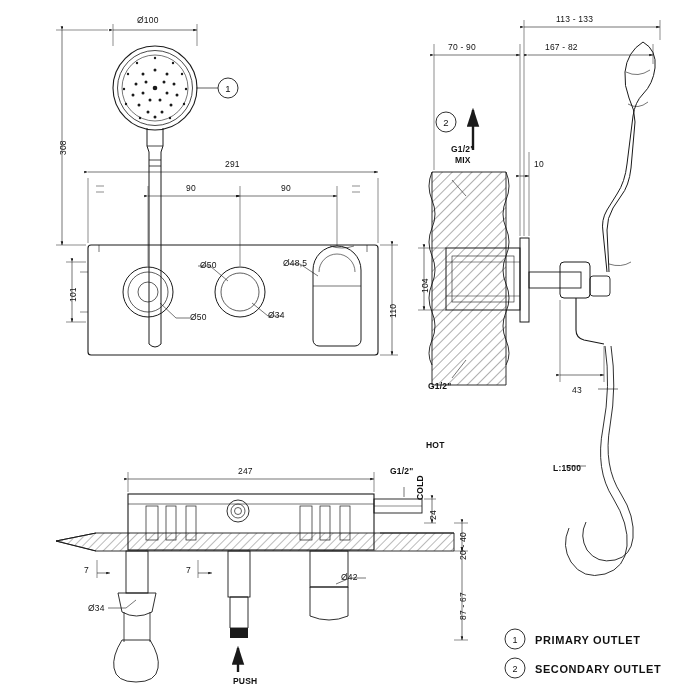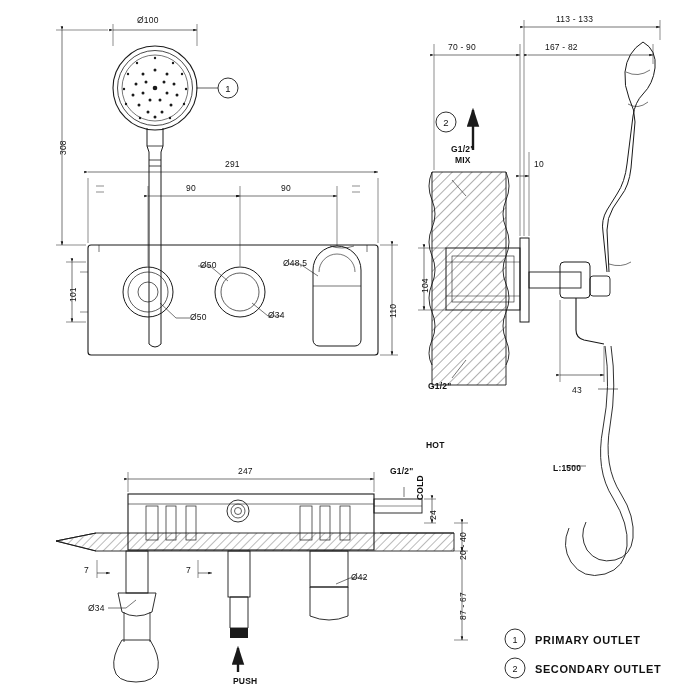--- a/index.html
+++ b/index.html
@@ -367,21 +367,21 @@
 <div class="lbl b" style="left:426px;top:392px;margin-top:48px;">HOT</div>
 <div class="lbl b" style="left:553px;top:463px;">L:1500</div>
 
 <div class="lbl" style="left:238px;top:466px;">247</div>
 <div class="lbl v" style="left:428px;top:520px;transform:rotate(-90deg);">24</div>
 <div class="lbl v" style="left:458px;top:560px;transform:rotate(-90deg);">20 - 40</div>
 <div class="lbl v" style="left:458px;top:620px;transform:rotate(-90deg);">87 - 67</div>
 <div class="lbl" style="left:84px;top:565px;">7</div>
 <div class="lbl" style="left:186px;top:565px;">7</div>
 <div class="lbl" style="left:88px;top:603px;">Ø34</div>
-<div class="lbl" style="left:351px;top:572px;">Ø42</div>
+<div class="lbl" style="left:341px;top:572px;">Ø42</div>
 <div class="lbl b" style="left:390px;top:466px;">G1/2"</div>
 <div class="lbl b v" style="left:415px;top:500px;transform:rotate(-90deg);">COLD</div>
 <div class="lbl b" style="left:225px;top:676px;margin-left:8px;">PUSH</div>
 
 <div class="legend-text" style="left:535px;top:634px;">PRIMARY  OUTLET</div>
 <div class="legend-text" style="left:535px;top:663px;">SECONDARY  OUTLET</div>
 
 </div>
 
 </body></html>

